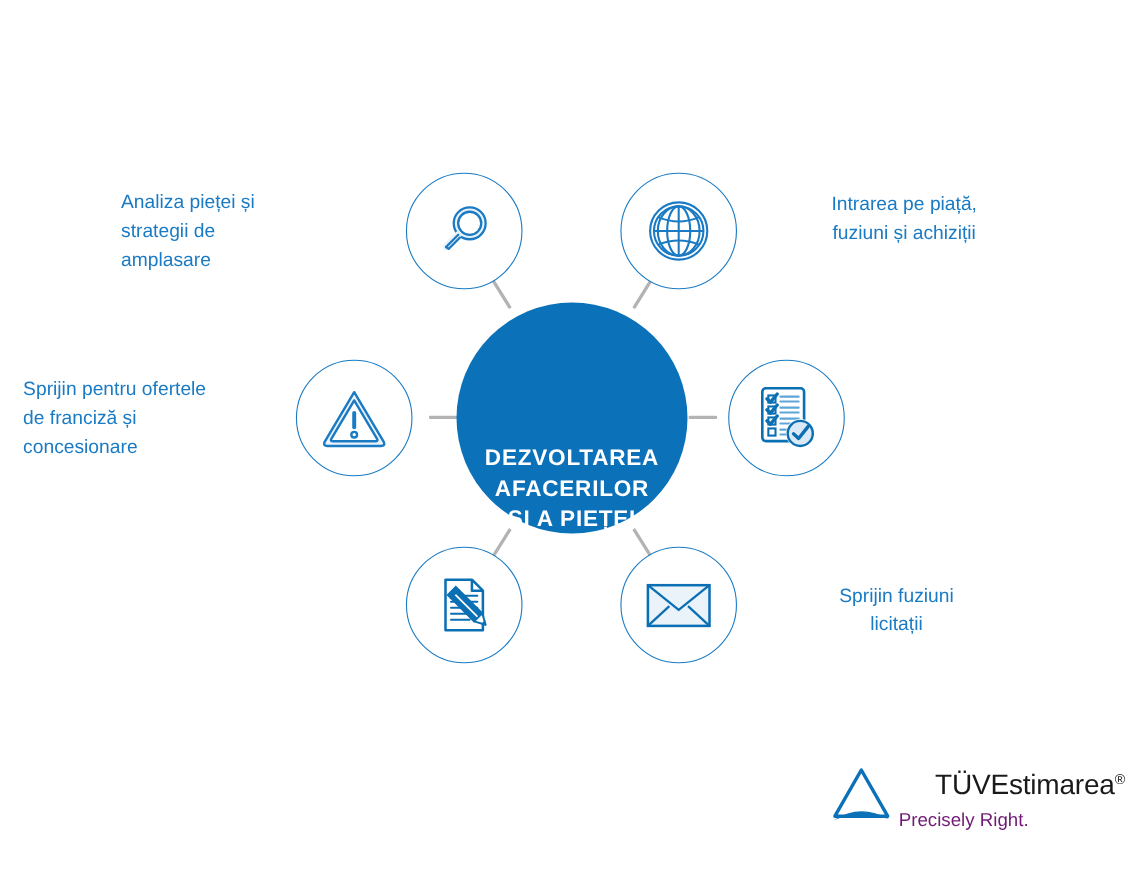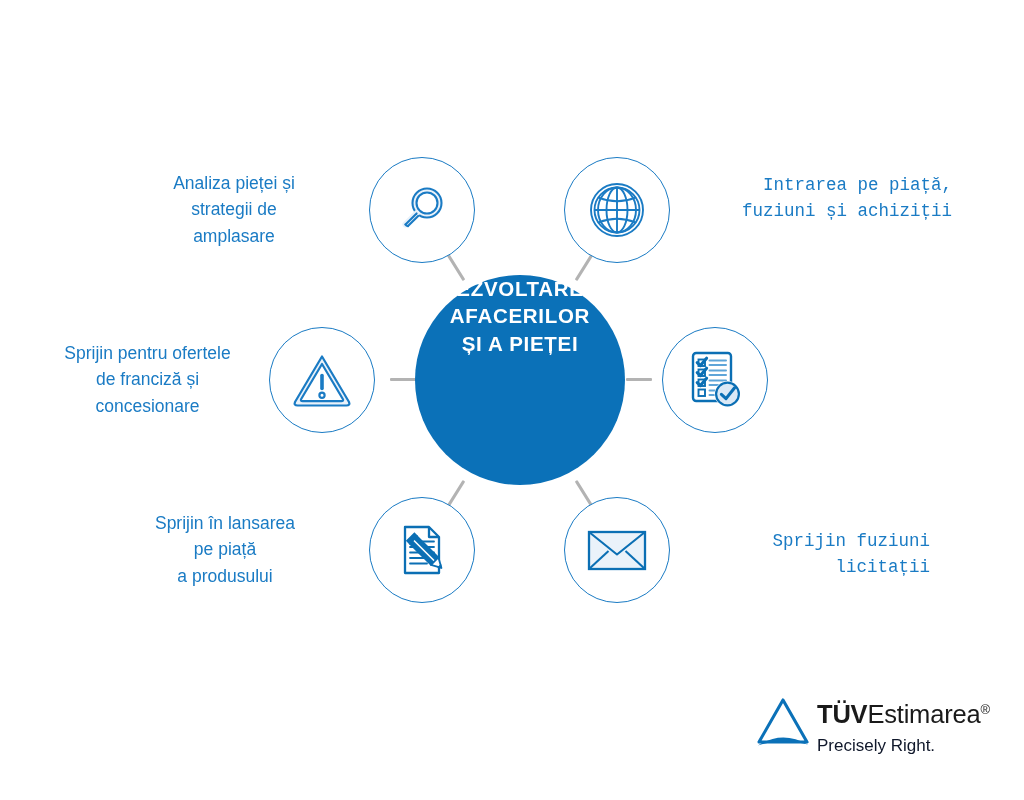--- a/index.html
+++ b/index.html
@@ -27,21 +27,21 @@
   .hub {
     position: absolute;
     left: 415px;
     top: 275px;
     width: 210px;
     height: 210px;
     border-radius: 50%;
     background: #0b71b8;
     display: flex;
     align-items: center;
-    justify-content: flex-start;
+    justify-content: flex-end;
     flex-direction: column;
     box-sizing: border-box;
   }
   .hub-text {
     color: #ffffff;
     font-weight: bold;
     font-size: 20.5px;
     line-height: 1.33;
     letter-spacing: 0.7px;
     text-align: center;
@@ -72,22 +72,22 @@
   }
 
   
   .label {
     position: absolute;
     color: #1a7bc4;
     font-size: 17.5px;
     line-height: 1.5;
     white-space: pre-line;
   }
-  .label.right-al { text-align: center; }
-  .label.left-al  { text-align: right; font-family: Liberation Mono, monospace; }
+  .label.right-al { text-align: left; }
+  .label.left-al  { text-align: center; }
 
   
   .logo {
     position: absolute;
     left: 755px;
     top: 695px;
     width: 240px;
     height: 72px;
   }
   .logo-mark {
@@ -97,32 +97,32 @@
   }
   .logo-wordmark {
     position: absolute;
     left: 62px;
     top: 5px;
     font-size: 25.5px;
     color: #1a1a1a;
     white-space: nowrap;
     letter-spacing: -0.2px;
   }
-  .logo-wordmark .b { font-weight: bold; }
+  .logo-wordmark .b { font-weight: normal; margin-left: 33px; }
   .logo-wordmark .r {
     font-size: 13px;
     vertical-align: super;
     font-weight: normal;
   }
   .logo-tag {
     position: absolute;
     left: 62px;
     top: 41px;
     font-size: 17px;
-    color: #0f172a;
+    color: #701a75;
     white-space: nowrap;
   }
 </style>
 </head>
 <body>
 
 <div id="stage">
 
   <div class="conn" style="left:441px; top:266px; width:30px; transform:rotate(58deg); transform-origin:center;"></div>
   <div class="conn" style="left:569px; top:266px; width:30px; transform:rotate(-58deg); transform-origin:center;"></div>
@@ -248,23 +248,20 @@
         <g transform="rotate(-45 40 36)">
           <rect x="33" y="13" width="10.5" height="30" fill="#0b6fb4" stroke="#0b6fb4" stroke-width="1.6"></rect>
           <line x1="38.2" y1="13" x2="38.2" y2="43" stroke="#ffffff" stroke-width="1.6"></line>
           <path d="M33 43 L43.5 43 L38.25 52.5 Z" fill="#ffffff" stroke="#0b6fb4" stroke-width="1.8" stroke-linejoin="round"></path>
           <path d="M36.4 49.7 L40.1 49.7 L38.25 52.5 Z" fill="#0b6fb4" stroke="#0b6fb4" stroke-width="1"></path>
           <rect x="33" y="9" width="10.5" height="4" fill="#0b6fb4" stroke="#0b6fb4" stroke-width="1.6"></rect>
         </g>
       </svg>
     </span>
   </div>
-  <div class="label right-al" style="left:105px; top:510px; width:240px;">Sprijin în lansarea
-pe piață
-a produsului</div>
 
   <div class="node" style="left:564px; top:497px;">
     <span>
       <svg width="62" height="48" viewBox="0 0 62 48">
         <rect x="3" y="6" width="56" height="37" fill="#eaf2fa" stroke="#0b6fb4" stroke-width="2.3"></rect>
         <path d="M3 6 L31 28.5 L59 6" fill="none" stroke="#0b6fb4" stroke-width="2.1" stroke-linejoin="round"></path>
         <path d="M3 43 L22.5 25" fill="none" stroke="#0b6fb4" stroke-width="2.1"></path>
         <path d="M59 43 L39.5 25" fill="none" stroke="#0b6fb4" stroke-width="2.1"></path>
       </svg>
     </span>

